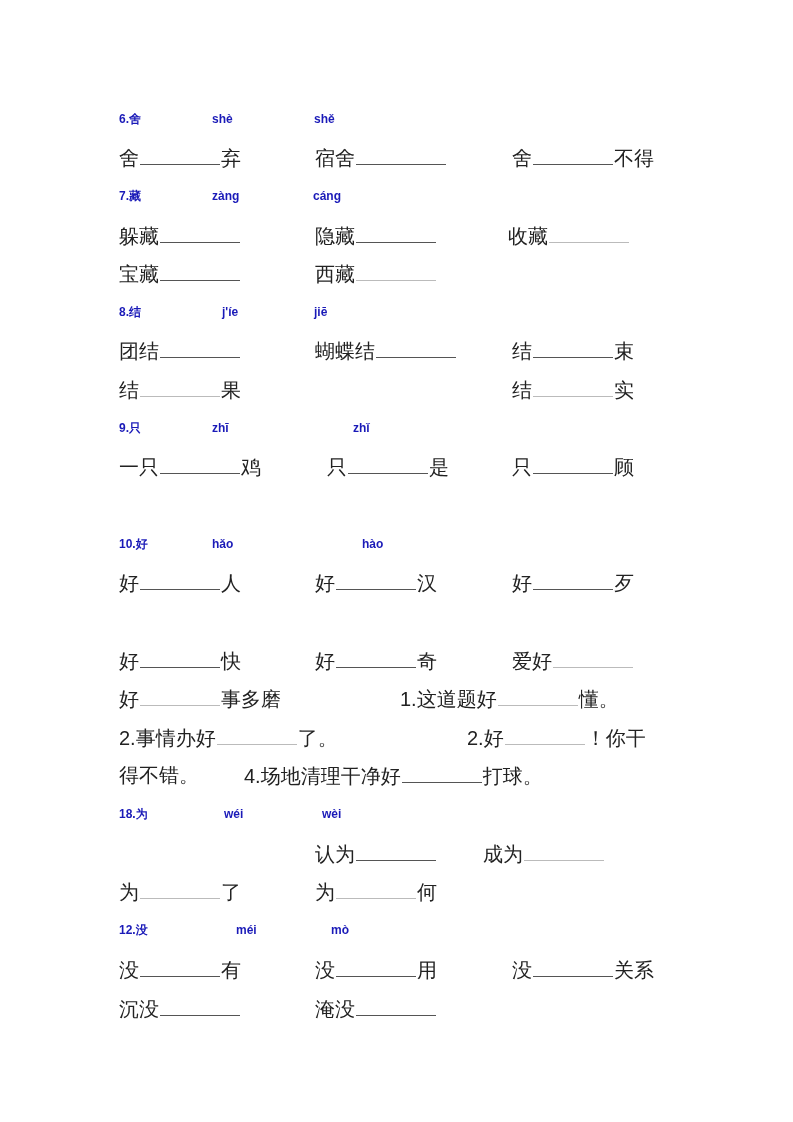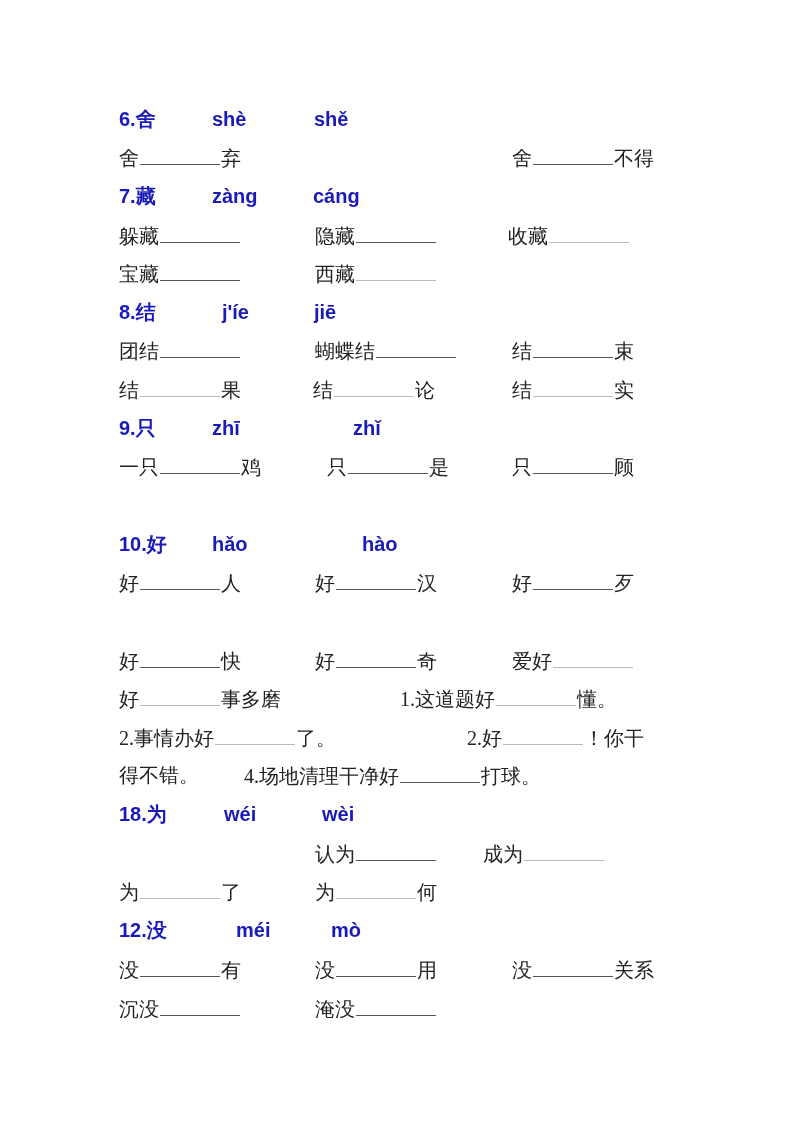--- a/index.html
+++ b/index.html
@@ -3,37 +3,38 @@
 <meta charset="utf-8">
 <style>
   html, body { margin:0; padding:0; }
   body {
     width:793px; height:1122px; background:#ffffff; position:relative; overflow:hidden;
     font-family: "DejaVu Serif", "Liberation Serif", serif;
   }
   .page { position:absolute; left:0; top:0; width:793px; height:1122px; }
   .line { position:absolute; left:0; width:793px; height:30px; }
   .seg { position:absolute; top:0; white-space:nowrap; font-size:20px; line-height:30px; color:#222; }
-  .head { font-family:"Liberation Sans", "DejaVu Sans", sans-serif; font-weight:bold; color:#1a1ab8; font-size:20px; }
+  .head { font-family:"Liberation Sans", "DejaVu Sans", sans-serif; font-weight:bold; color:#1a1ab8; font-size:12px; }
   .blank { display:inline-block; border-bottom:1px solid #555; height:22px; vertical-align:baseline; margin:0 1px; }
   .blank.light { border-bottom-color:#bbb; }
-  .num { font-family:Liberation Serif, serif; }
+  .num { font-family:Liberation Sans, sans-serif; }
 </style>
 </head>
 <body>
 
 <div class="page">
 
   <div class="line" style="top:104px">
     <span class="seg head" style="left:119px">6.舍</span>
     <span class="seg head" style="left:212px">shè</span>
     <span class="seg head" style="left:314px">shě</span>
   </div>
   <div class="line" style="top:142px">
     <span class="seg" style="left:119px"><span>舍</span><span class="blank" style="width:80px"></span><span>弃</span></span>
+    <span class="seg" style="left:315px"><span>宿舍</span><span class="blank" style="width:90px"></span><span></span></span>
     <span class="seg" style="left:512px"><span>舍</span><span class="blank" style="width:80px"></span><span>不得</span></span>
   </div>
 
   <div class="line" style="top:181px">
     <span class="seg head" style="left:119px">7.藏</span>
     <span class="seg head" style="left:212px">zàng</span>
     <span class="seg head" style="left:313px">cáng</span>
   </div>
   <div class="line" style="top:220px">
     <span class="seg" style="left:119px"><span>躲藏</span><span class="blank" style="width:80px"></span><span></span></span>
@@ -50,21 +51,20 @@
     <span class="seg head" style="left:222px">j'íe</span>
     <span class="seg head" style="left:314px">jiē</span>
   </div>
   <div class="line" style="top:335px">
     <span class="seg" style="left:119px"><span>团结</span><span class="blank" style="width:80px"></span><span></span></span>
     <span class="seg" style="left:512px"><span>结</span><span class="blank" style="width:80px"></span><span>束</span></span>
     <span class="seg" style="left:315px"><span>蝴蝶结</span><span class="blank" style="width:80px"></span><span></span></span>
   </div>
   <div class="line" style="top:374px">
     <span class="seg" style="left:119px"><span>结</span><span class="blank light" style="width:80px"></span><span>果</span></span>
-    <span class="seg" style="left:313px"><span>结</span><span class="blank light" style="width:80px"></span><span>论</span></span>
     <span class="seg" style="left:512px"><span>结</span><span class="blank light" style="width:80px"></span><span>实</span></span>
   </div>
 
   <div class="line" style="top:413px">
     <span class="seg head" style="left:119px">9.只</span>
     <span class="seg head" style="left:212px">zhī</span>
     <span class="seg head" style="left:353px">zhǐ</span>
   </div>
   <div class="line" style="top:451px">
     <span class="seg" style="left:119px"><span>一只</span><span class="blank" style="width:80px"></span><span>鸡</span></span>

